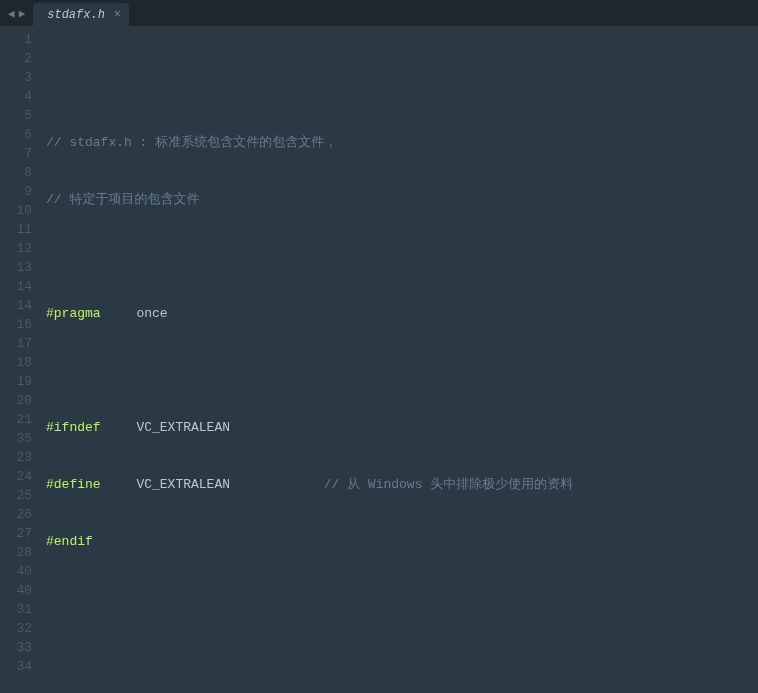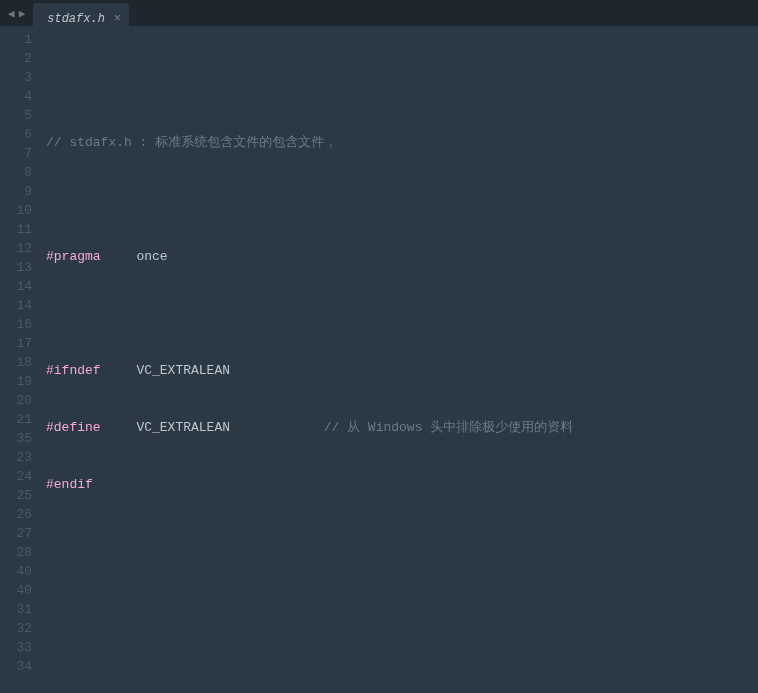--- a/index.html
+++ b/index.html
@@ -26,21 +26,21 @@
   }
   .nav-arrow {
     color: #6a7580;
     font-size: 11px;
     cursor: pointer;
   }
   .tab {
     background: #2b3945;
     padding: 0 24px 0 14px;
     display: flex;
-    align-items: flex-end;
+    align-items: center;
     gap: 12px;
     position: relative;
     color: #c0c5ca;
     font-style: italic;
     border-top-left-radius: 4px;
     border-top-right-radius: 4px;
     margin-top: 3px;
     font-size: 12px;
   }
   .tab-close {
@@ -65,21 +65,21 @@
     user-select: none;
   }
   .code {
     flex: 1;
     line-height: 19px;
     padding-top: 12px;
     white-space: pre;
     overflow: hidden;
   }
   .c-comment { color: #6a7a88; }
-  .c-dir     { color: #f9a8d4; text-align: center; }   
+  .c-dir     { color: #bef264; text-align: center; }   
   .c-ident   { color: #c0c5ca; margin-left: 28px; }   
   .ln { height: 19px; }
   .cl { height: 19px; }
 </style>
 </head>
 <body>
 
 <div class="titlebar">
   <div class="nav-arrows">
     <span class="nav-arrow">◀</span>
@@ -125,20 +125,21 @@
     <div class="ln">40</div>
     <div class="ln">31</div>
     <div class="ln">32</div>
     <div class="ln">33</div>
     <div class="ln">34</div>
   </div>
 
   <div class="code">
     <div class="cl"><span></span></div>
     <div class="cl"><span class="c-comment">// stdafx.h : 标准系统包含文件的包含文件，</span></div>
+    <div class="cl"><span class="c-comment">// 特定于项目的包含文件</span></div>
     <div class="cl"><span></span></div>
     <div class="cl"><span class="c-dir">#pragma</span><span class="c-ident"> once</span></div>
     <div class="cl"><span></span></div>
     <div class="cl"><span class="c-dir">#ifndef</span><span class="c-ident"> VC_EXTRALEAN</span></div>
     <div class="cl"><span class="c-dir">#define</span><span class="c-ident"> VC_EXTRALEAN</span><span class="c-comment">            // 从 Windows 头中排除极少使用的资料</span></div>
     <div class="cl"><span class="c-dir">#endif</span></div>
     <div class="cl"><span></span></div>
     
     
     

